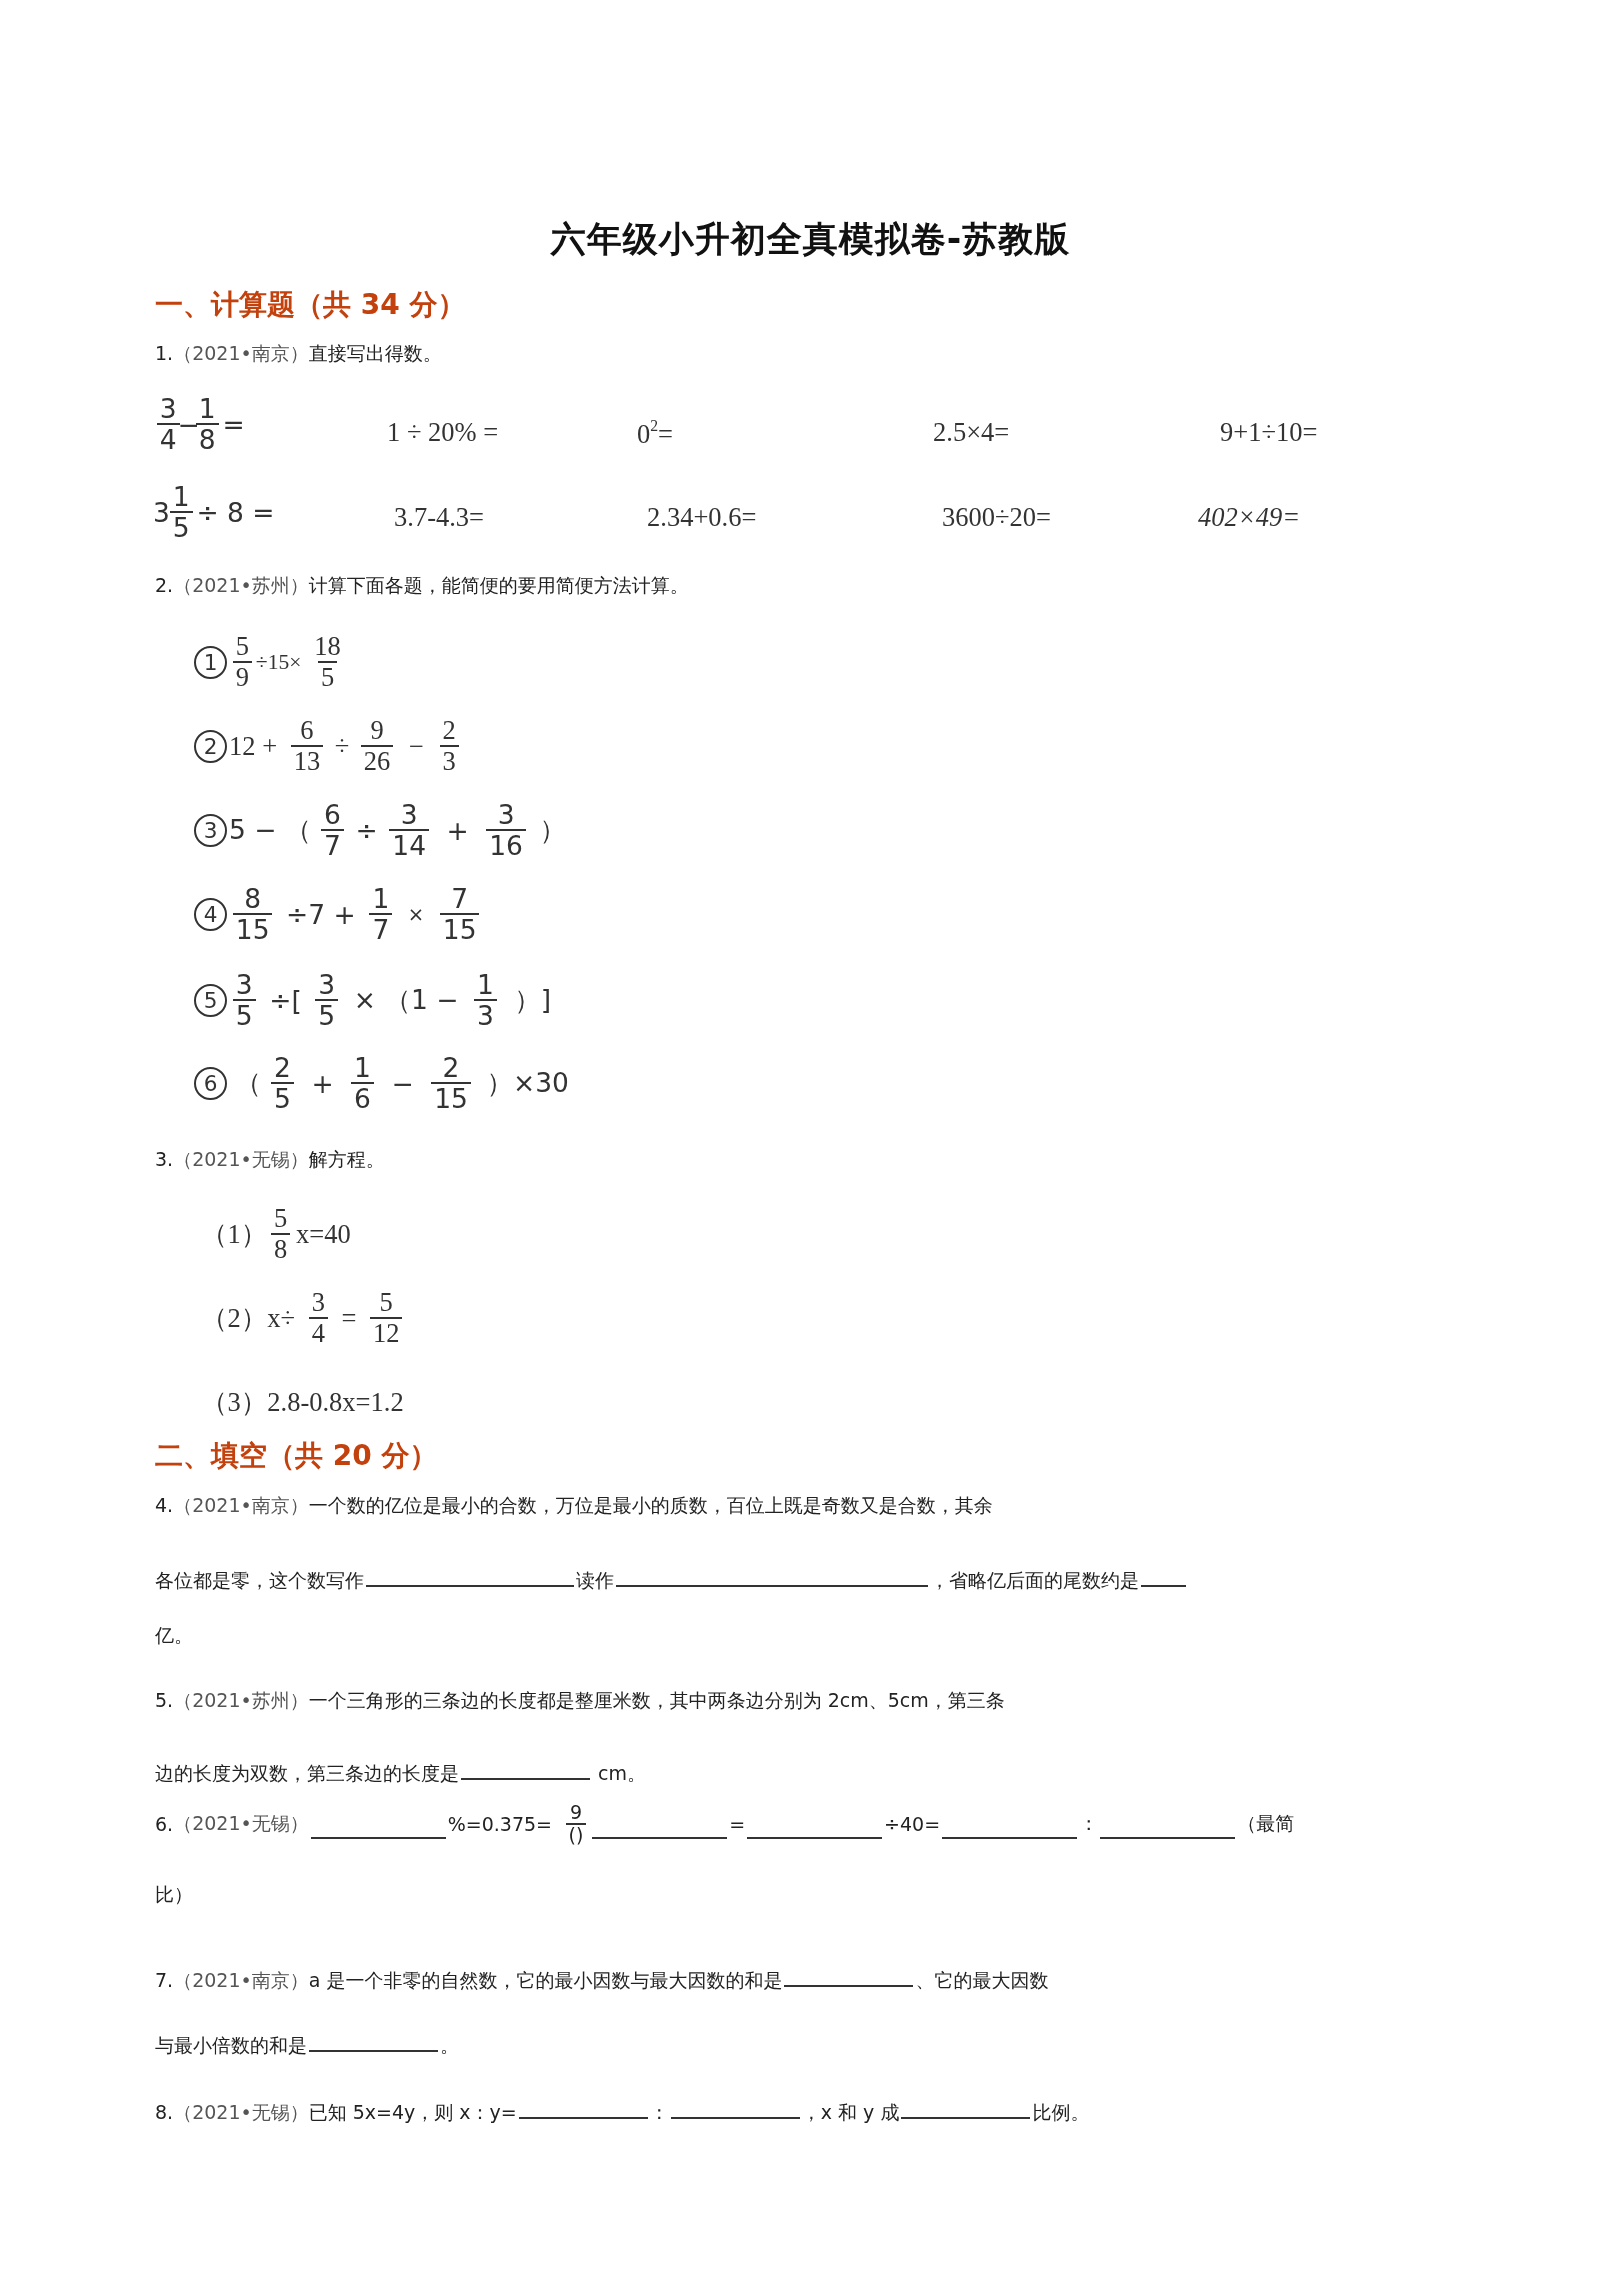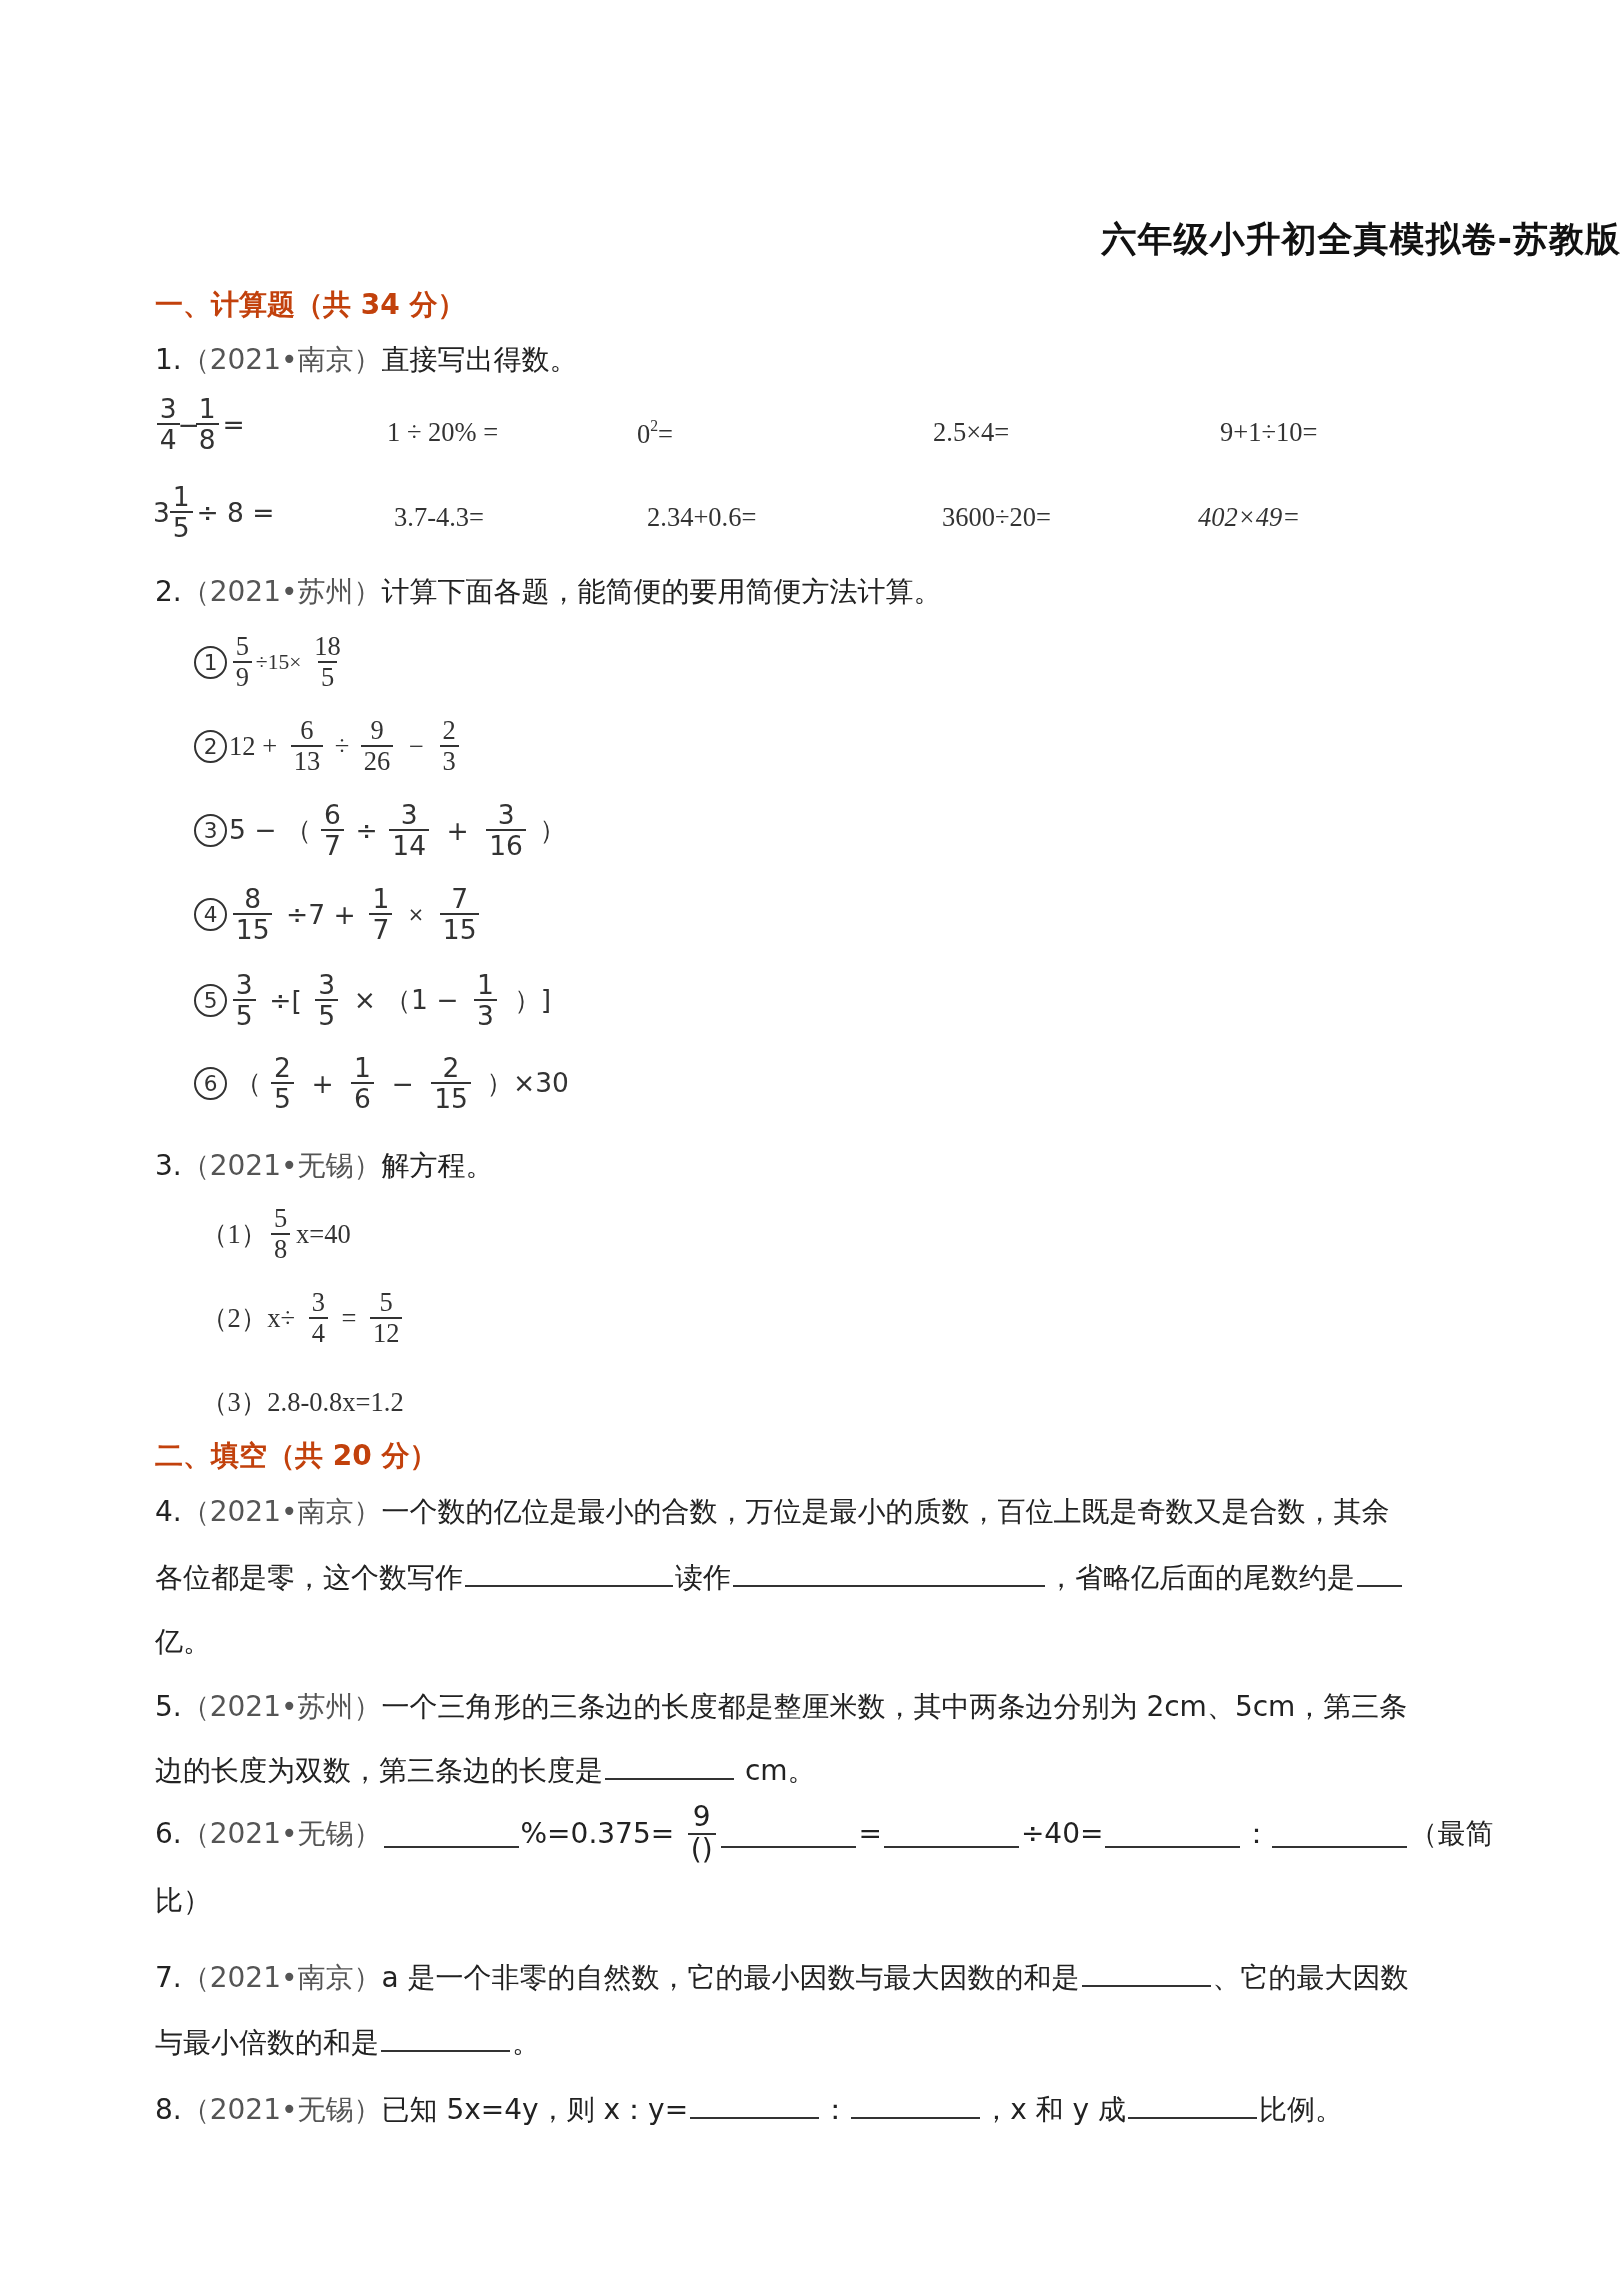--- a/index.html
+++ b/index.html
@@ -3,25 +3,25 @@
 <meta charset="utf-8">
 <style>
   html, body { margin: 0; padding: 0; background: #ffffff; }
   body {
     width: 1621px; height: 2294px; position: relative; overflow: hidden;
     font-family: "DejaVu Sans", "Liberation Sans", sans-serif;
     color: #1a1a1a;
   }
   .abs { position: absolute; white-space: nowrap; }
   .title {
-    left: 0; width: 1621px; top: 216px; text-align: right;
+    left: 0; width: 1621px; top: 216px; text-align: center;
     font-size: 35px; font-weight: bold; letter-spacing: 1px; color: #111;
   }
   .section { font-size: 28px; font-weight: bold; color: #c2410c; }
-  .q { font-size: 28px; color: #222; }
+  .q { font-size: 19px; color: #222; }
   .src { color: #555; }
   .math { font-family: "Liberation Serif", "DejaVu Serif", serif; font-size: 26.5px; color: #333; }
   .mathsans { font-family: "DejaVu Sans", sans-serif; font-size: 26.5px; color: #333; }
   .frac {
     display: inline-flex; flex-direction: column; align-items: center;
     vertical-align: middle; margin: 0 3.9px; line-height: 1.1;
   }
   .frac .num { padding: 0 2.9px; }
   .frac .den { border-top: 2px solid #333; padding: 0 2.9px; }
   .row { display: flex; align-items: center; }

